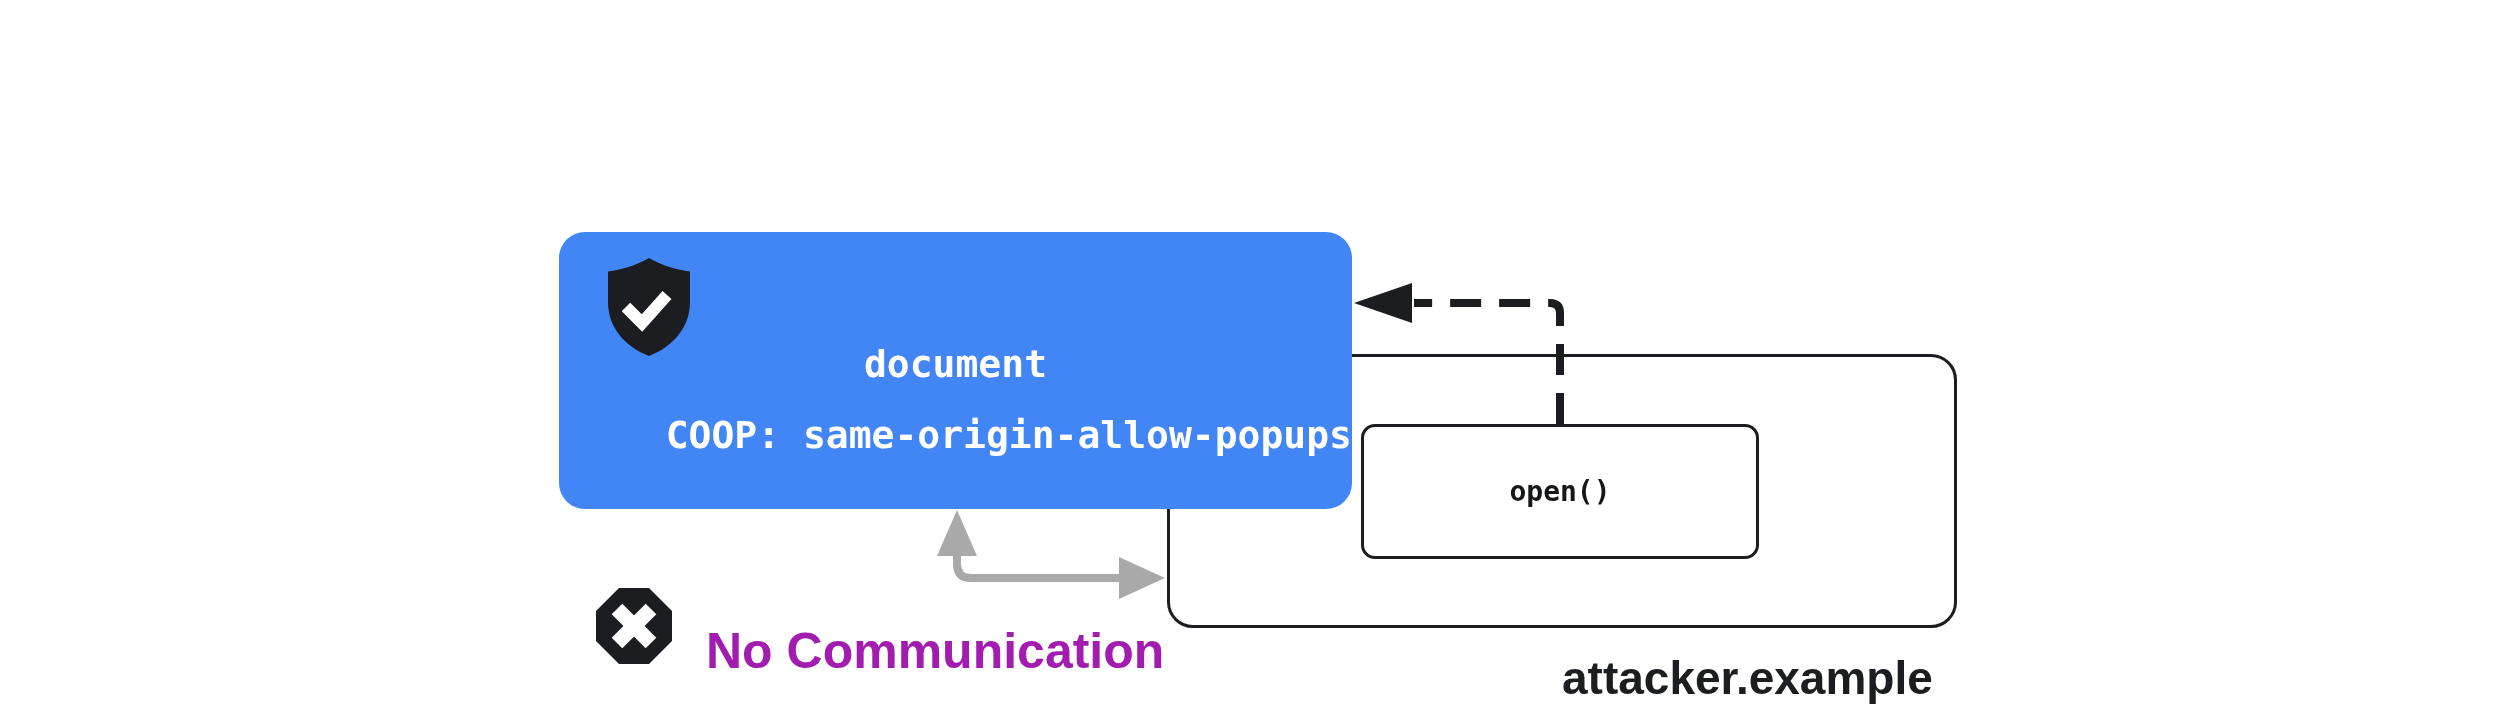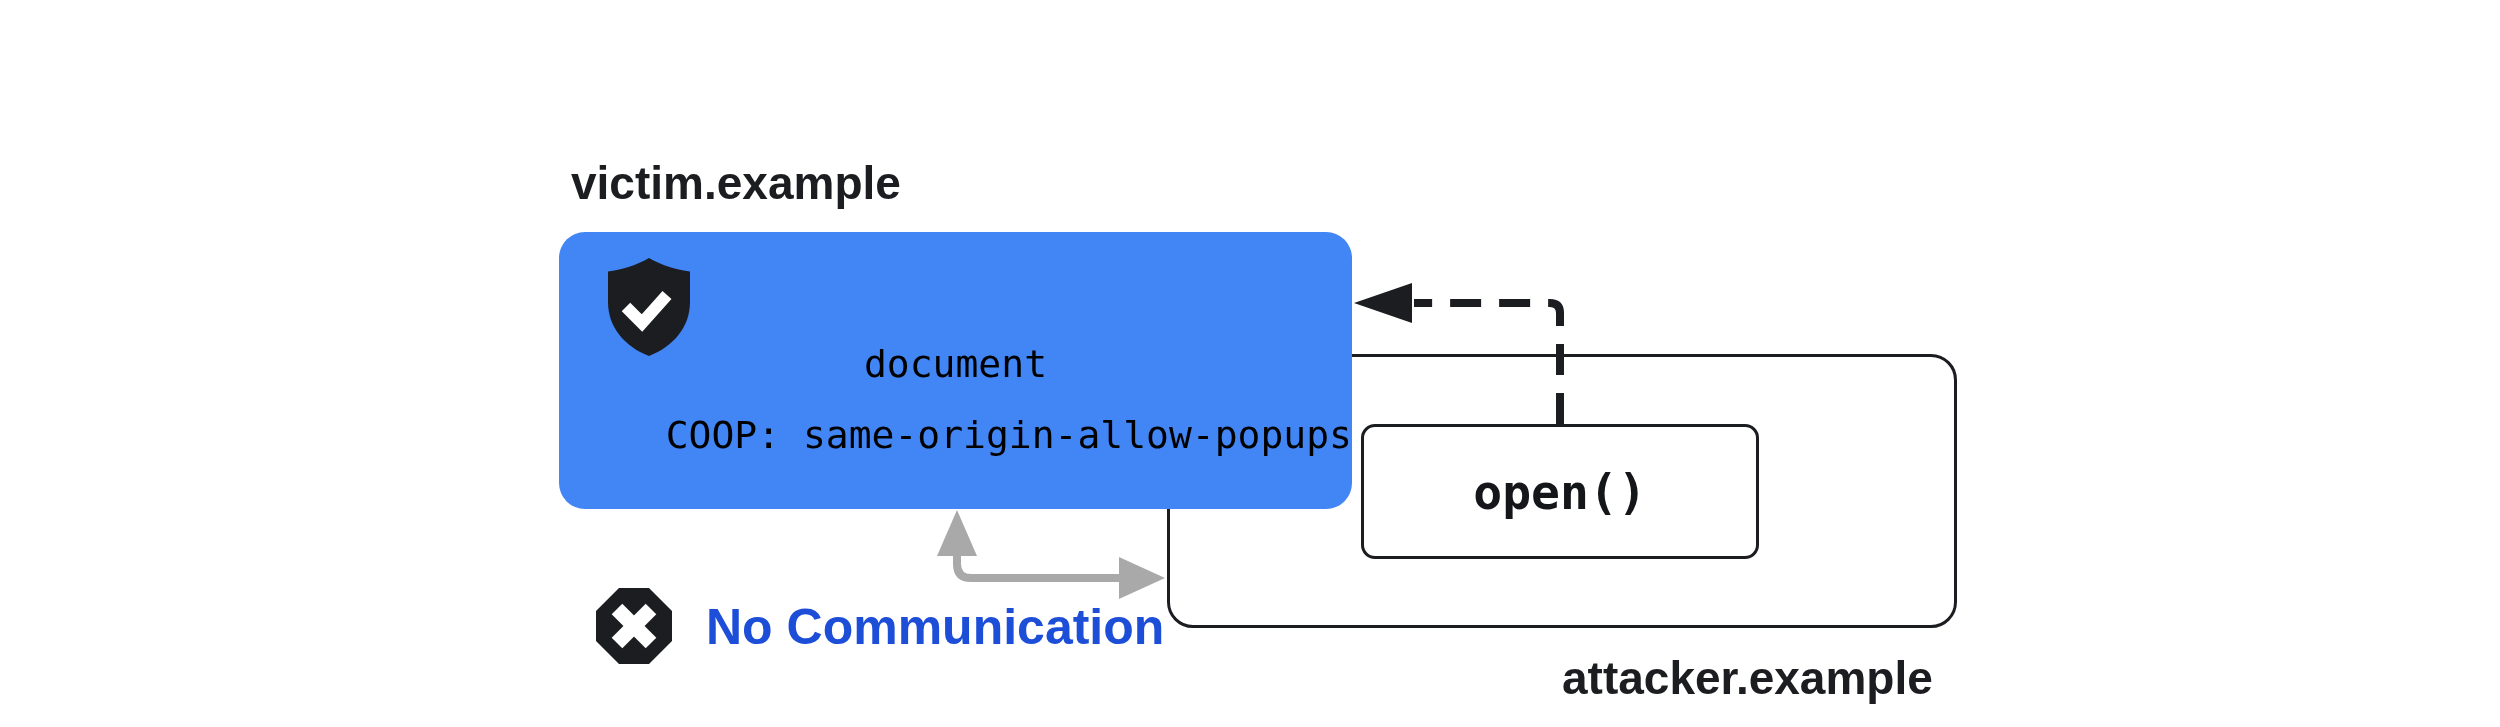--- a/index.html
+++ b/index.html
@@ -30,24 +30,24 @@
     width: 793px; height: 277px;
     background: #4285F4;
     border-radius: 26px;
     z-index: 2;
   }
   .victim-box .mono-line {
     position: absolute;
     left: 0; width: 100%;
     text-align: center;
     font-family: "DejaVu Sans Mono", "Liberation Mono", monospace;
-    font-weight: 400;
+    font-weight: 700;
     font-size: 38px;
     line-height: 48px;
-    color: #000000;
+    color: #ffffff;
     white-space: nowrap;
   }
   #doc-line1 { top: 108px; }
   #doc-line2 { top: 179px; text-align: right; }
 
   .shield-wrap {
     position: absolute;
     left: 49px; top: 26px;
     width: 82px; height: 98px;
   }
@@ -72,21 +72,21 @@
     border-radius: 14px;
     box-sizing: border-box;
     z-index: 3;
     display: flex;
     align-items: center;
     justify-content: center;
   }
   .open-box .mono-call {
     font-family: "DejaVu Sans Mono", "Liberation Mono", monospace;
     font-weight: 700;
-    font-size: 48px;
+    font-size: 28px;
     color: #141619;
     white-space: nowrap;
   }
 
   .overlay-svg {
     position: absolute;
     left: 0; top: 0;
     width: 2500px; height: 727px;
     z-index: 4;
     pointer-events: none;
@@ -94,35 +94,34 @@
 
   .x-icon-wrap {
     position: absolute;
     left: 596px; top: 588px;
     width: 76px; height: 76px;
     z-index: 5;
   }
 
   #no-comm-label {
     position: absolute;
-    left: 706px; top: 598px;
+    left: 706px; top: 622px;
     font-family: "Liberation Sans", sans-serif;
     font-weight: 700;
     font-size: 50px;
-    color: #1d4ed8;
+    color: #a21caf;
     white-space: nowrap;
     z-index: 5;
   }
 </style>
 </head>
 <body>
 
 <div class="canvas">
 
-  <div class="domain-label" id="victim-label">victim.example</div>
 
   <div class="attacker-box"></div>
 
   <div class="open-box">
     <span class="mono-call">open()</span>
   </div>
 
   <div class="victim-box">
     <span class="shield-wrap">
       <svg viewBox="0 0 82 98" width="82" height="98" aria-hidden="true">

